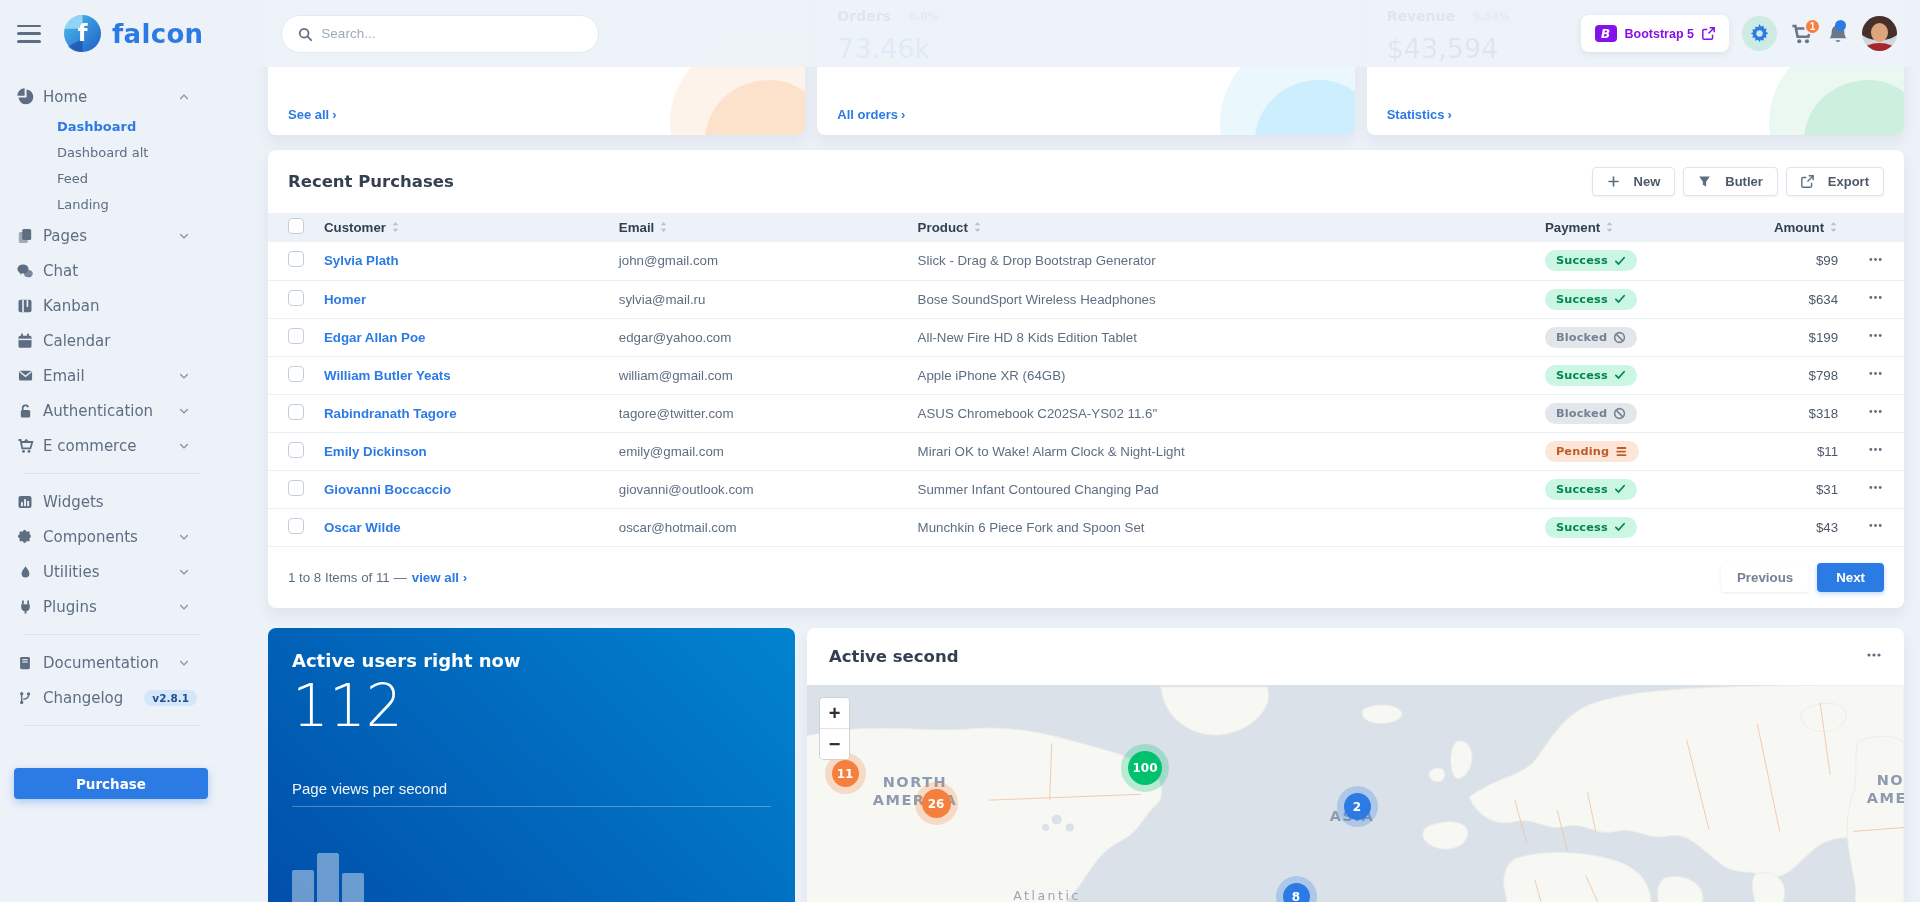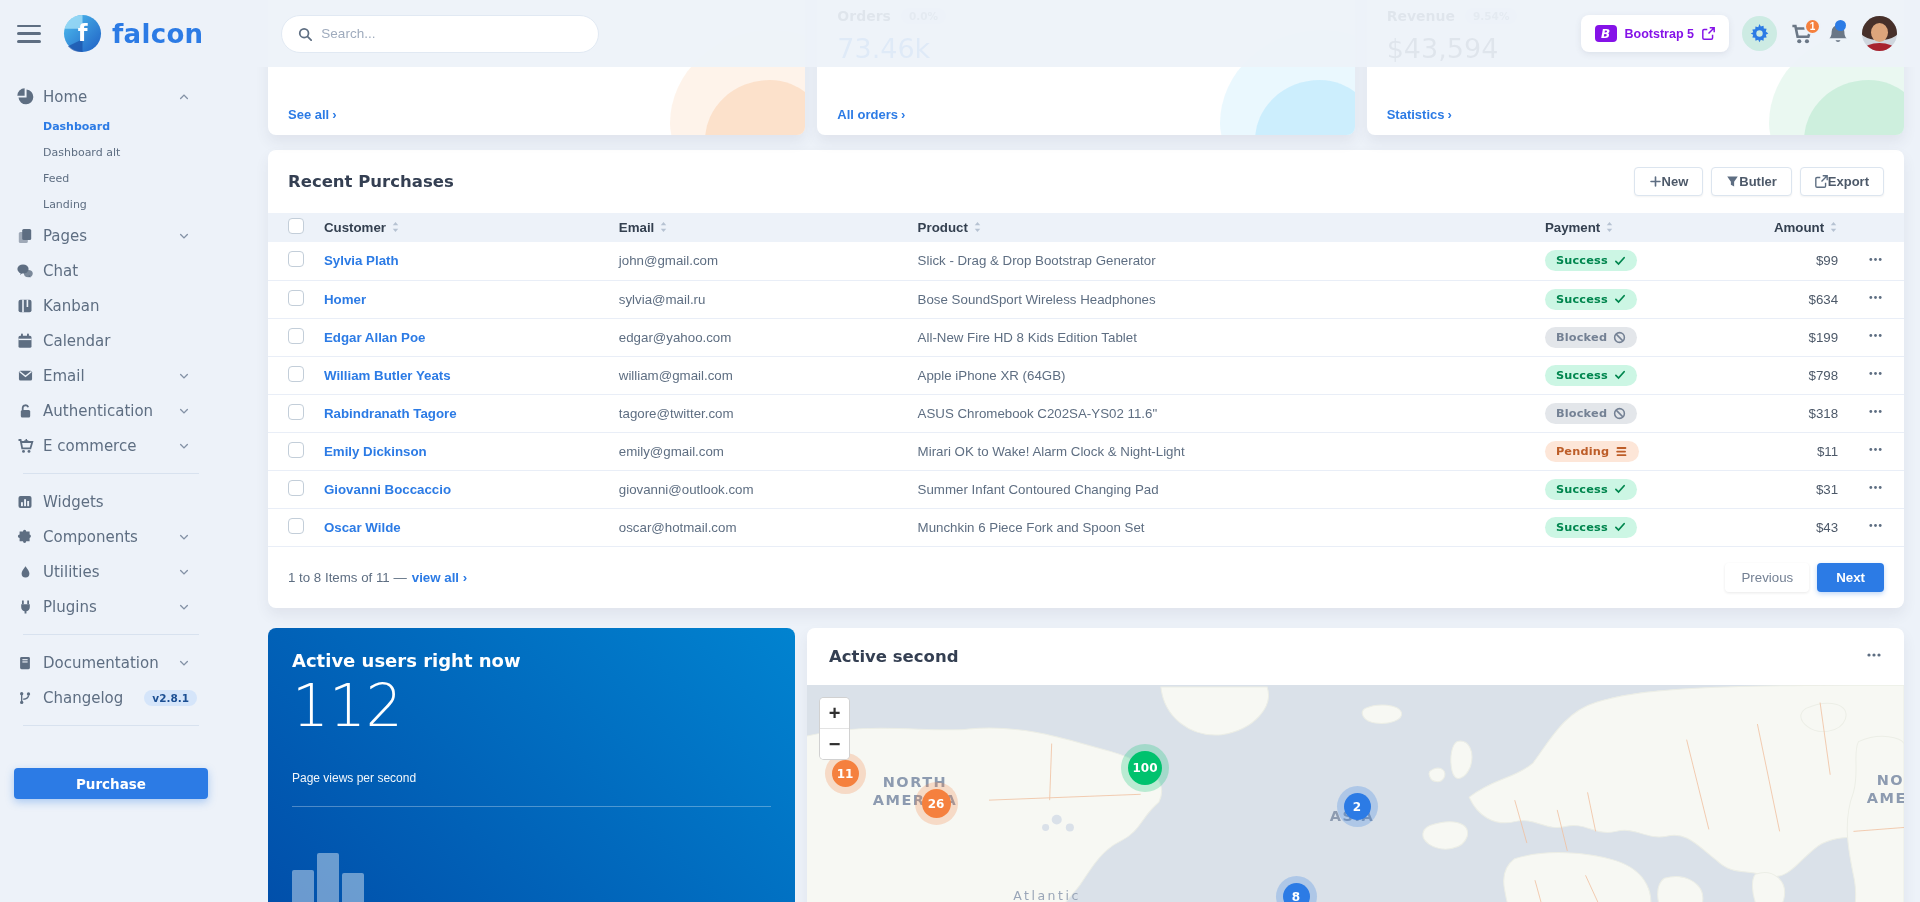--- a/index.html
+++ b/index.html
@@ -33,21 +33,21 @@
   .avatar{width:35px;height:35px;border-radius:50%;overflow:hidden;position:relative;background:#cfd6de;border:none;cursor:pointer}
   .avatar .hair{position:absolute;left:-3px;right:-3px;top:-2px;height:26px;background:#47302a;border-radius:50% 50% 45% 45%}
   .avatar .face{position:absolute;left:9px;top:7px;width:17px;height:19px;background:#dda57c;border-radius:50%}
   .avatar .body{position:absolute;left:2px;right:2px;bottom:-6px;height:14px;background:#a8232e;border-radius:50% 50% 0 0}
 
   
   .sidebar{position:fixed;top:67px;left:0;bottom:0;width:222px;z-index:40;padding:12px 0 20px;font-family:"DejaVu Sans",sans-serif}
   .snav-item{display:flex;align-items:center;height:35px;padding:0 20px 0 16px;cursor:pointer;color:#5e6e82;font-size:15px;font-weight:500}
   .snav-item .ic{width:18px;margin-right:9px;color:#5e6e82}
   .snav-item .chev{margin-left:auto;color:#8492a6}
-  .snav-child{display:block;height:26px;line-height:26px;padding-left:43px;font-size:11px;font-weight:500;color:#5e6e82;text-decoration:none;cursor:pointer}
+  .snav-child{display:block;height:26px;line-height:26px;padding-left:57px;font-size:13px;font-weight:500;color:#5e6e82;text-decoration:none;cursor:pointer}
   .snav-child.active{color:#2c7be5;font-weight:600}
   .sdivider{height:1px;background:#d8e2ef;margin:10px 23px}
   .version-badge{margin-left:21px;font-size:10.5px;font-weight:700;color:#1c4f93;background:#d5e5fa;border-radius:10px;padding:2px 8px}
   .purchase-btn{display:block;margin:42px 14px 0;width:194px;height:31px;background:#2c7be5;color:#fff;border:none;border-radius:4px;
                 font-family:"DejaVu Sans",sans-serif;font-size:13.5px;font-weight:600;cursor:pointer;box-shadow:0 3px 8px rgba(44,123,229,.35)}
 
   
   main{margin-left:222px;padding:67px 16px 0 46px}
 
   
@@ -62,21 +62,21 @@
   .blob,.blob2{position:absolute;border-radius:54% 46% 38% 62%/55% 48% 52% 45%}
   .blob{width:190px;height:170px;right:-55px;bottom:-65px;opacity:.55}
   .blob2{width:120px;height:110px;right:-20px;bottom:-55px;opacity:.8}
 
   
   .card{background:#fff;border-radius:8px;box-shadow:0 7px 14px rgba(65,69,88,.08)}
   .purchases{margin-top:15px}
   .p-head{display:flex;align-items:center;padding:17px 20px}
   .p-title{font-family:"DejaVu Sans",sans-serif;font-size:16.5px;font-weight:600;color:#343f52}
   .p-actions{margin-left:auto;display:flex;gap:8px}
-  .btn-falcon{display:inline-flex;align-items:center;gap:0;background:#fff;border:1px solid #dce5ef;border-radius:4px;
+  .btn-falcon{display:inline-flex;align-items:center;gap:14px;background:#fff;border:1px solid #dce5ef;border-radius:4px;
               padding:6px 14px;font-size:13px;font-weight:600;color:#4d5969;cursor:pointer;box-shadow:0 1px 2px rgba(0,0,0,.05)}
   .btn-falcon .ic{color:#5e6e82}
   table{width:100%;border-collapse:collapse;font-size:13.3px}
   thead th{background:#edf2f9;font-weight:700;color:#344050;text-align:left;padding:2px 8px;height:29px;white-space:nowrap}
   th .sort{margin-left:5px;color:#b6c2d2;vertical-align:-1px}
   tbody td{padding:0 8px;height:38px;border-bottom:1px solid #e9eef7;white-space:nowrap}
   tbody tr:last-child td{border-bottom:1px solid #e9eef7}
   .col-cb{width:48px;padding-left:20px}
   .col-cust{width:296px}.col-mail{width:300px}.col-prod{width:630px}
   .col-pay{width:230px}.col-amt{width:70px;text-align:right}.col-dots{width:58px;text-align:center}
@@ -84,32 +84,32 @@
   td.cust{color:#2c7be5;font-weight:600;cursor:pointer}
   td.mail,td.prod{color:#5e6e82}
   td.amt{text-align:right;color:#4d5969}
   .pay-badge{display:inline-flex;align-items:center;gap:6px;font-size:11.3px;font-weight:700;letter-spacing:.2px;
              border-radius:11px;padding:4px 11px;font-family:"DejaVu Sans",sans-serif}
   .dots-btn{background:none;border:none;color:#5e6e82;cursor:pointer}
   .p-foot{display:flex;align-items:center;padding:16px 20px}
   .p-range{color:#5e6e82}
   .view-all{color:#2c7be5;font-weight:600;margin-left:5px;text-decoration:none;cursor:pointer}
   .p-pager{margin-left:auto;display:flex;gap:8px}
-  .btn-prev{background:#fff;border:none;border-radius:4px;padding:7px 16px;font-size:13.3px;font-weight:400;color:#748194;
+  .btn-prev{background:#fff;border:none;border-radius:4px;padding:7px 16px;font-size:13.3px;font-weight:700;color:#748194;
             cursor:pointer;box-shadow:0 1px 3px rgba(0,0,0,.09)}
   .btn-next{background:#2c7be5;border:none;border-radius:4px;padding:7px 19px;font-size:13.3px;font-weight:600;color:#fff;
             cursor:pointer;box-shadow:0 2px 5px rgba(44,123,229,.3)}
 
   
   .bottom-row{display:flex;gap:12px;margin-top:20px;height:340px}
   .active-now{width:527px;border-radius:8px;position:relative;overflow:hidden;color:#fff;padding:22px 24px;
               background:linear-gradient(45deg,#014ba7,#0183d0)}
   .an-title{font-family:"DejaVu Sans",sans-serif;font-size:18px;font-weight:600}
   .an-count{font-family:"DejaVu Sans",sans-serif;font-size:58px;font-weight:300;line-height:1.1;margin-top:4px}
-  .an-sub{position:absolute;left:24px;top:143px;font-size:12px;color:rgba(255,255,255,.95)}
+  .an-sub{position:absolute;left:24px;top:152px;font-size:15px;color:rgba(255,255,255,.95)}
   .an-hr{position:absolute;left:24px;right:24px;top:178px;height:1px;background:rgba(255,255,255,.3)}
   .an-bars{position:absolute;left:24px;top:205px;height:95px;display:flex;align-items:flex-end;gap:3px}
   .an-bars .bar{width:22px;background:rgba(255,255,255,.42);border-radius:2px 2px 0 0}
   .map-card{flex:1;position:relative;overflow:hidden}
   .m-head{display:flex;align-items:center;padding:19px 22px}
   .m-title{font-family:"DejaVu Sans",sans-serif;font-size:16.5px;font-weight:600;color:#343f52}
   .m-dots{margin-left:auto}
   .map{position:absolute;top:57px;left:0;right:0;bottom:0;background:#dae1e9;overflow:hidden}
   .map svg.world{position:absolute;inset:0;width:100%;height:100%}
   .zoombox{position:absolute;top:12px;left:12px;width:31px;background:#fff;border:1px solid rgba(0,0,0,.18);border-radius:5px;z-index:5;overflow:hidden}

